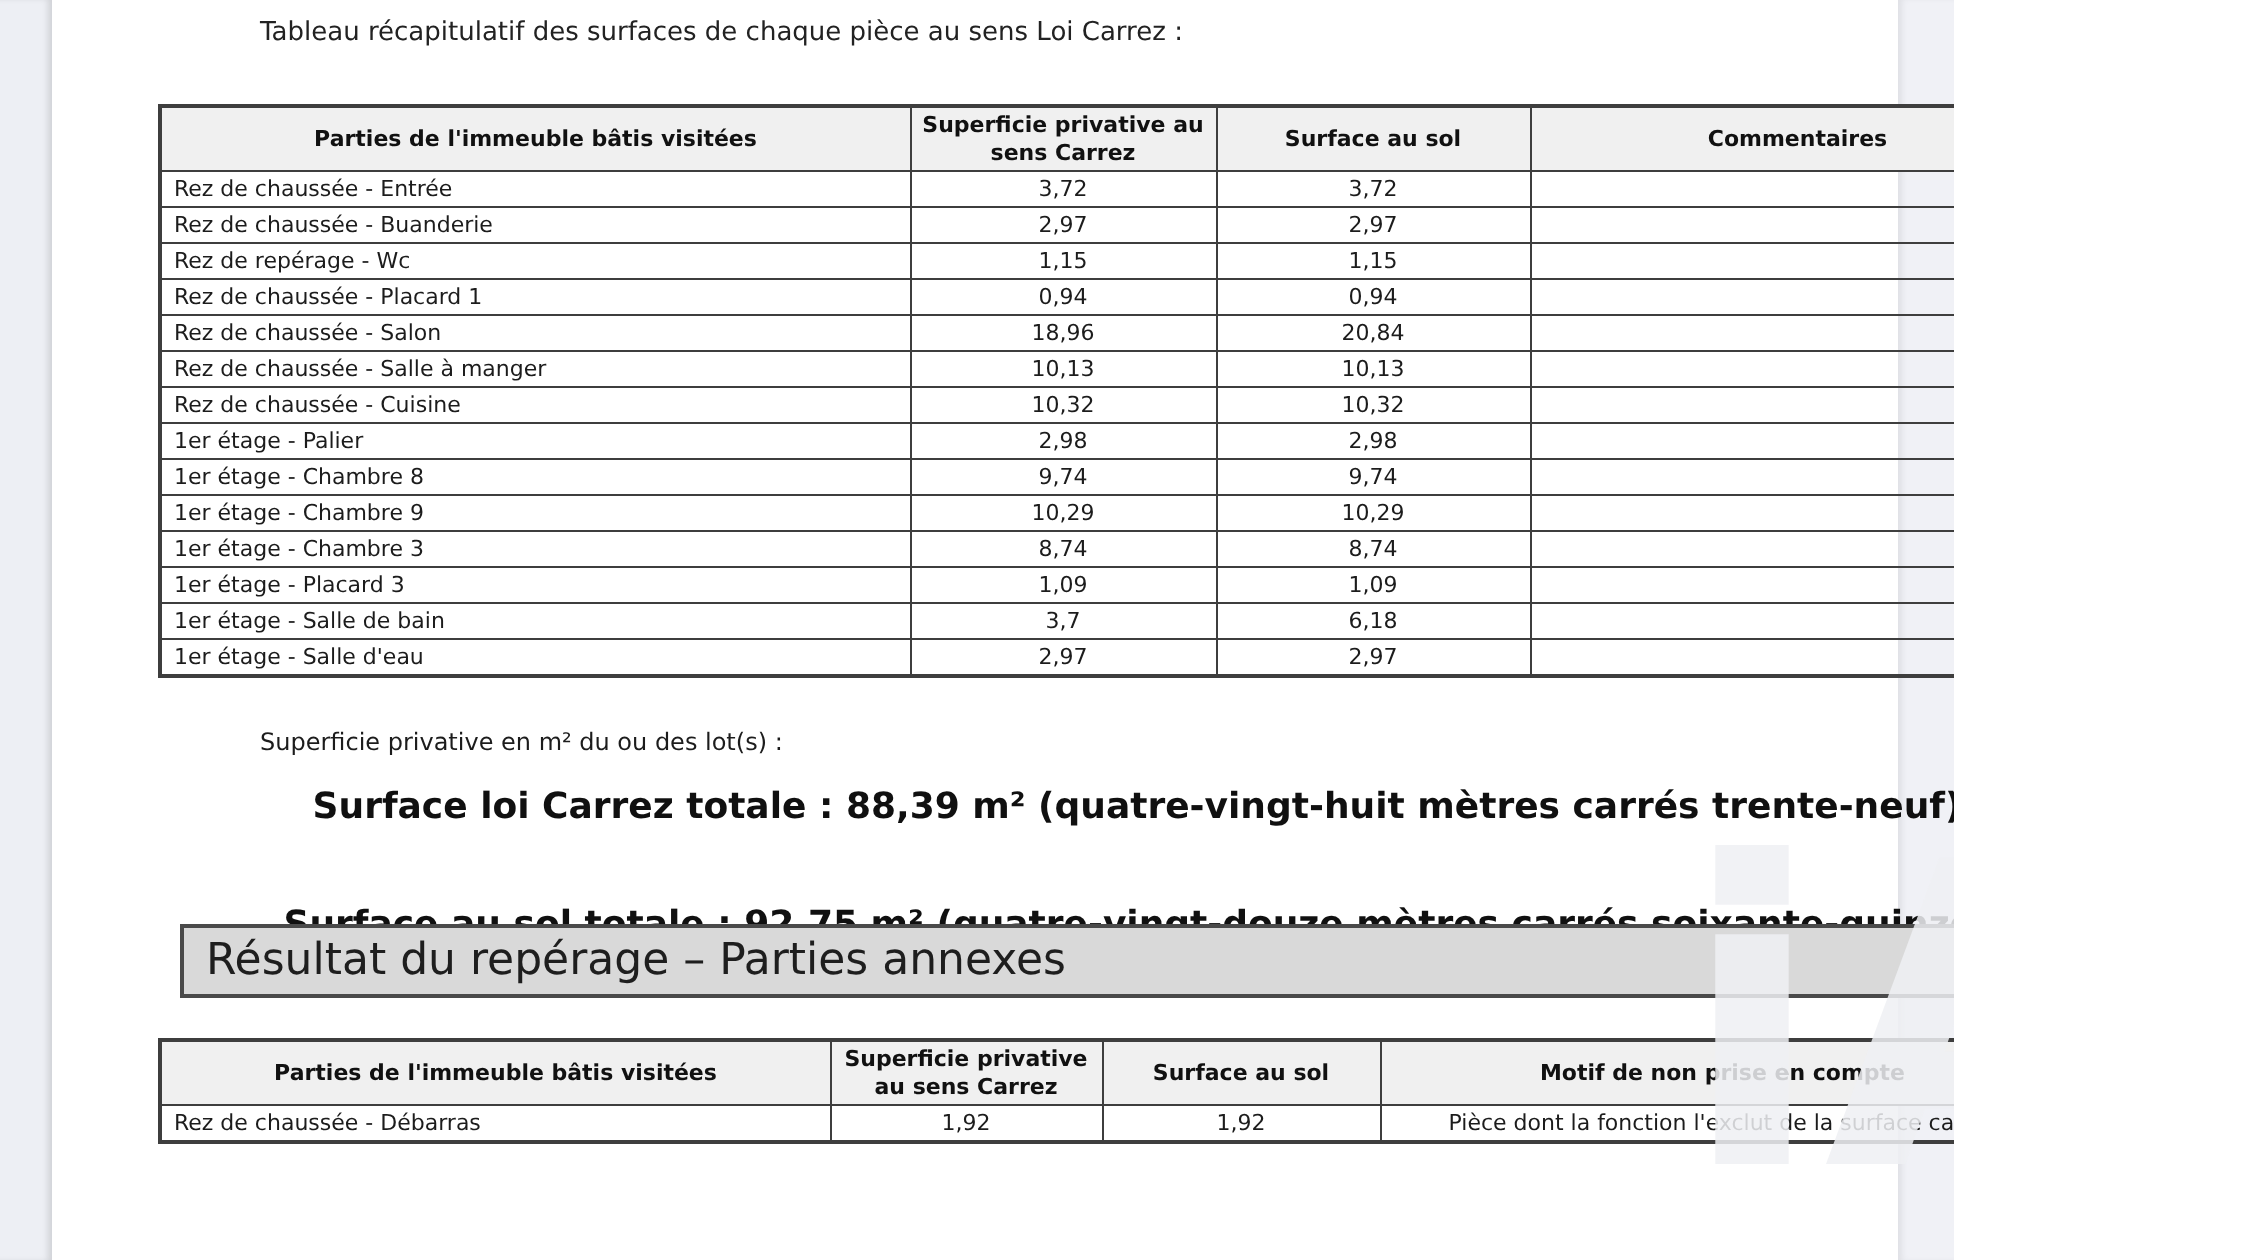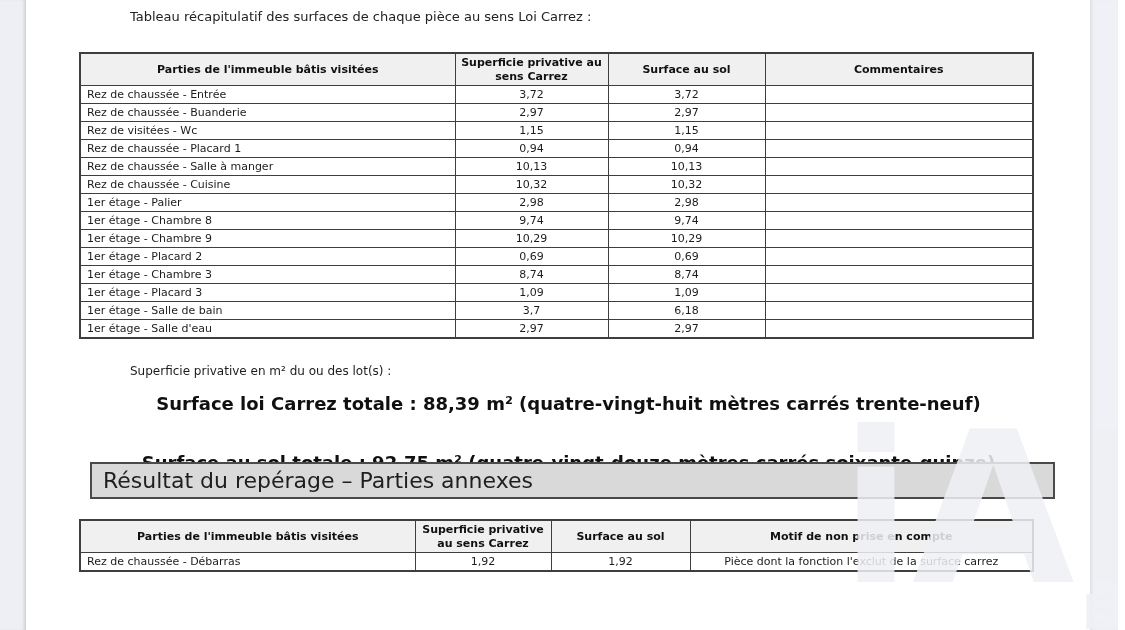--- a/index.html
+++ b/index.html
@@ -1,19 +1,19 @@
 <!DOCTYPE html>
 <html><head>
 <meta charset="utf-8">
 <style>
   html, body { margin: 0; padding: 0; background: #ffffff; }
 
   .viewport {
     position: relative;
-    width: 1118px;
+    width: 977px;
     height: 630px;
     overflow: hidden;
     background: #ffffff;
     font-family: "DejaVu Sans", "Liberation Sans", sans-serif;
     color: #1c1c1c;
   }
 
   
   .margin-strip { position: absolute; top: 0; bottom: 0; }
   .margin-left  { left: 0;  width: 26px; background: #edeff4;
@@ -120,33 +120,39 @@
           </tr>
 
           <tr>
             <td class="c-piece">Rez de chaussée - Buanderie</td>
             <td class="c-num">2,97</td>
             <td class="c-num">2,97</td>
             <td class="c-text"></td>
           </tr>
 
           <tr>
-            <td class="c-piece">Rez de visitées - Wc</td>
+            <td class="c-piece">Rez de repérage - Wc</td>
             <td class="c-num">1,15</td>
             <td class="c-num">1,15</td>
             <td class="c-text"></td>
           </tr>
 
           <tr>
             <td class="c-piece">Rez de chaussée - Placard 1</td>
             <td class="c-num">0,94</td>
             <td class="c-num">0,94</td>
             <td class="c-text"></td>
           </tr>
 
+          <tr>
+            <td class="c-piece">Rez de chaussée - Salon</td>
+            <td class="c-num">18,96</td>
+            <td class="c-num">20,84</td>
+            <td class="c-text"></td>
+          </tr>
 
           <tr>
             <td class="c-piece">Rez de chaussée - Salle à manger</td>
             <td class="c-num">10,13</td>
             <td class="c-num">10,13</td>
             <td class="c-text"></td>
           </tr>
 
           <tr>
             <td class="c-piece">Rez de chaussée - Cuisine</td>
@@ -169,26 +175,20 @@
             <td class="c-text"></td>
           </tr>
 
           <tr>
             <td class="c-piece">1er étage - Chambre 9</td>
             <td class="c-num">10,29</td>
             <td class="c-num">10,29</td>
             <td class="c-text"></td>
           </tr>
 
-          <tr>
-            <td class="c-piece">1er étage - Placard 2</td>
-            <td class="c-num">0,69</td>
-            <td class="c-num">0,69</td>
-            <td class="c-text"></td>
-          </tr>
 
           <tr>
             <td class="c-piece">1er étage - Chambre 3</td>
             <td class="c-num">8,74</td>
             <td class="c-num">8,74</td>
             <td class="c-text"></td>
           </tr>
 
           <tr>
             <td class="c-piece">1er étage - Placard 3</td>

